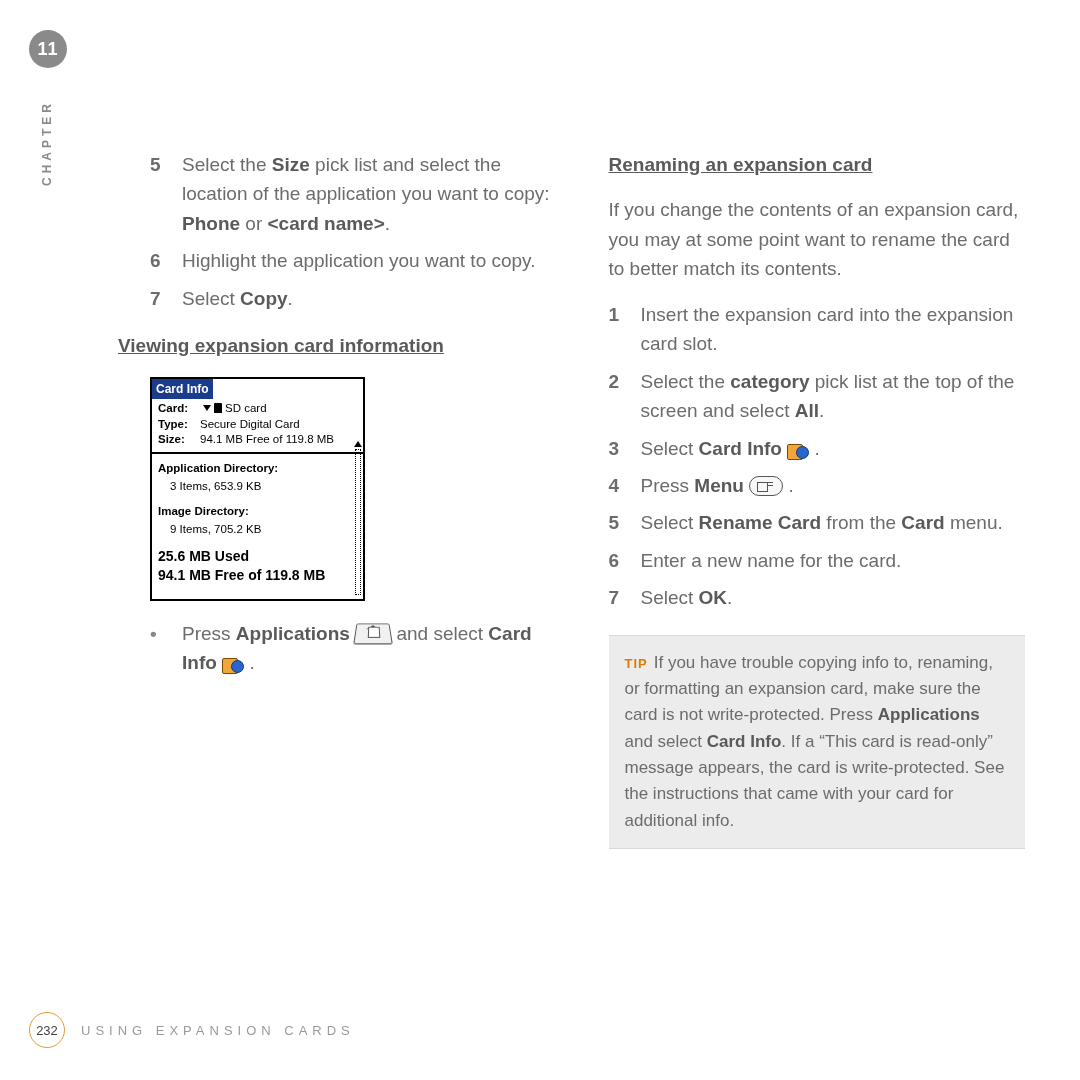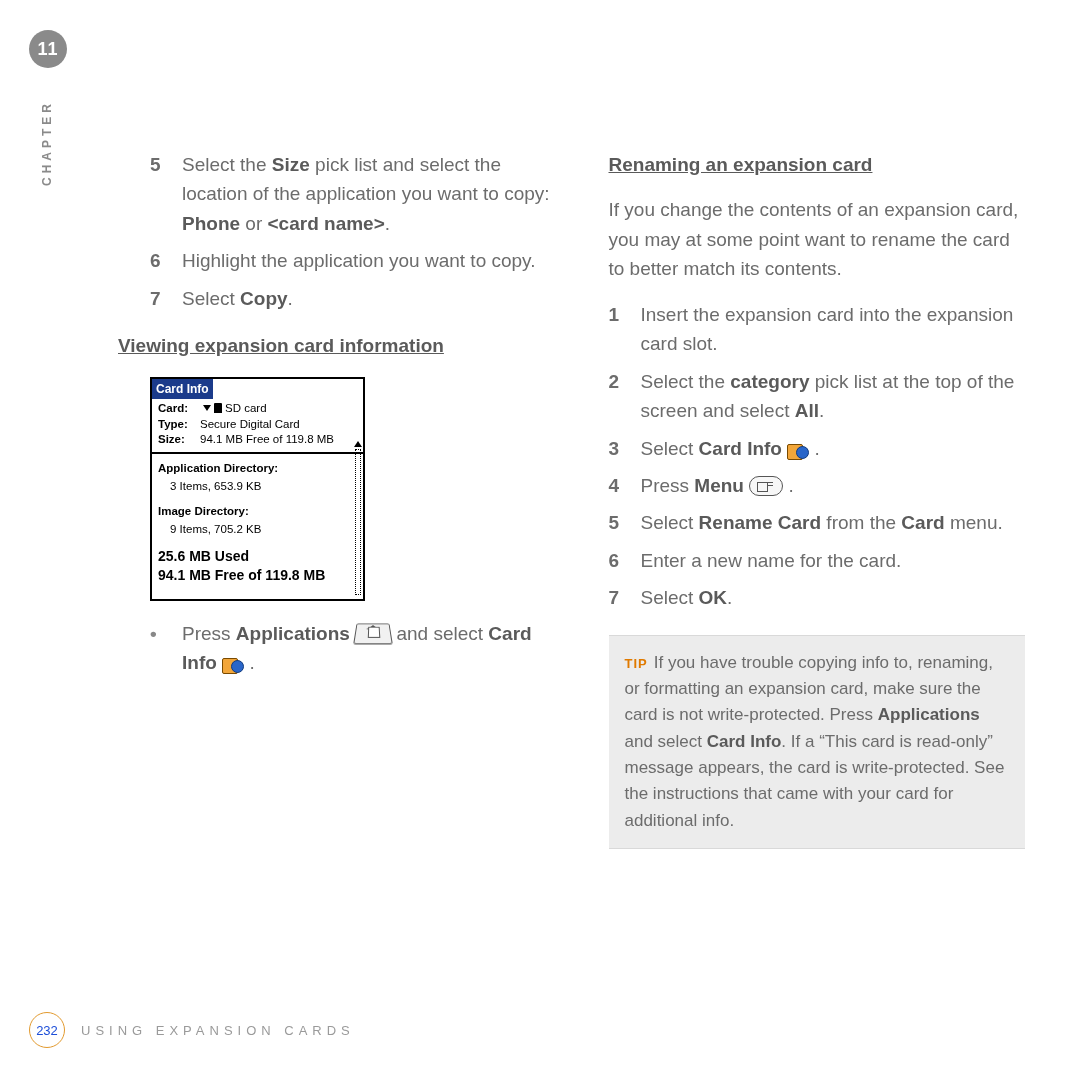--- a/index.html
+++ b/index.html
@@ -103,21 +103,21 @@
   .tip-box {
     background: #ececec; padding: 14px 16px; font-size: 17px; line-height: 1.55;
     color: #6c6c6c; margin-top: 22px; border-top: 1px solid #d9d9d9; border-bottom: 1px solid #d9d9d9;
   }
   .tip-box .tip-label { color: #e07a00; font-weight: bold; font-size: 13px; letter-spacing: 1px; margin-right: 6px; }
 
   .footer { position: absolute; left: 29px; bottom: 32px; display: flex; align-items: center; gap: 16px; }
   .page-num {
     width: 36px; height: 36px; border: 1.8px solid #e29a2f; border-radius: 50%;
     display: flex; align-items: center; justify-content: center;
-    color: #1d4ed8; font-size: 13px;
+    color: #404040; font-size: 13px;
   }
   .footer-title { font-size: 13px; letter-spacing: 5px; color: #9a9a9a; }
 </style>
 </head>
 <body>
 
 <div class="page">
 
   <div class="chapter-badge">11</div>
   <div class="chapter-label">CHAPTER</div>

